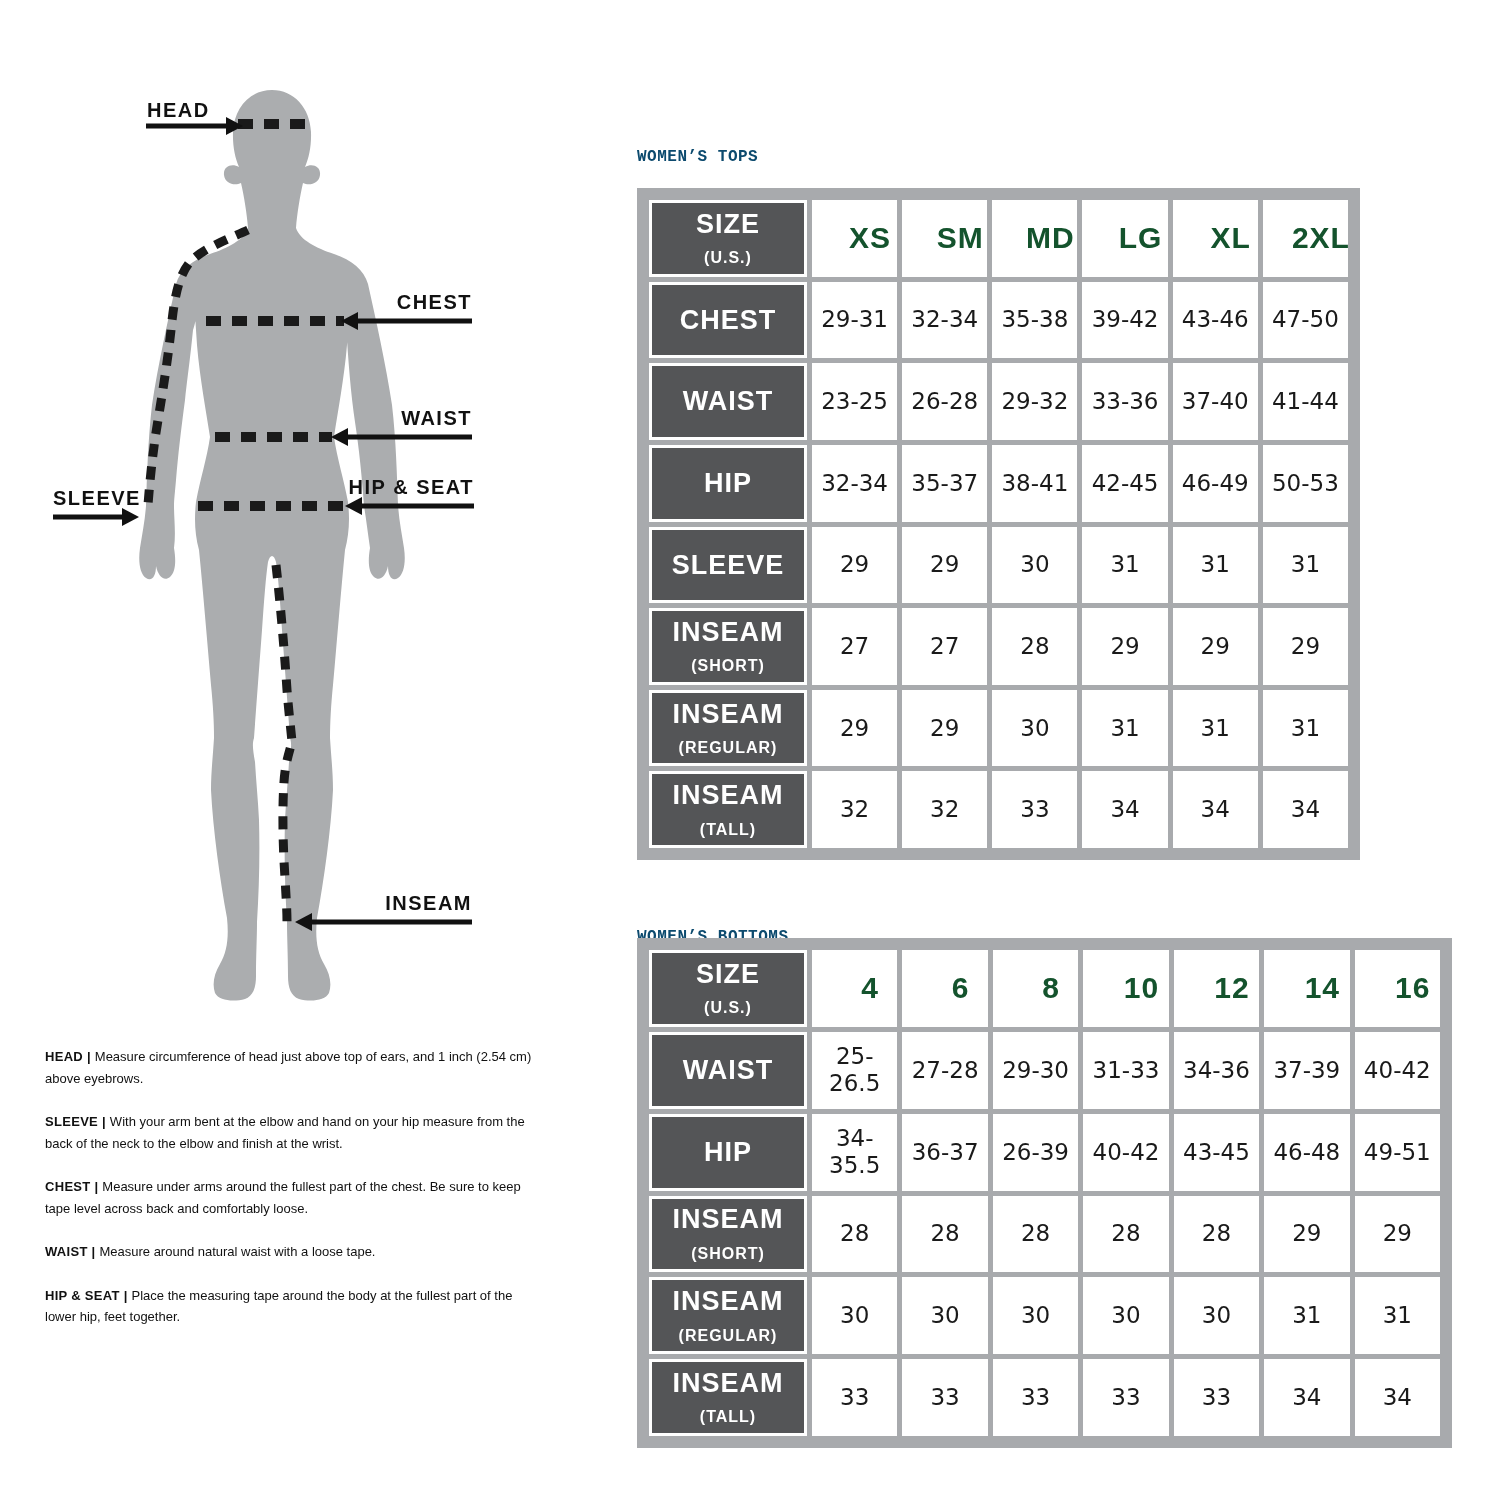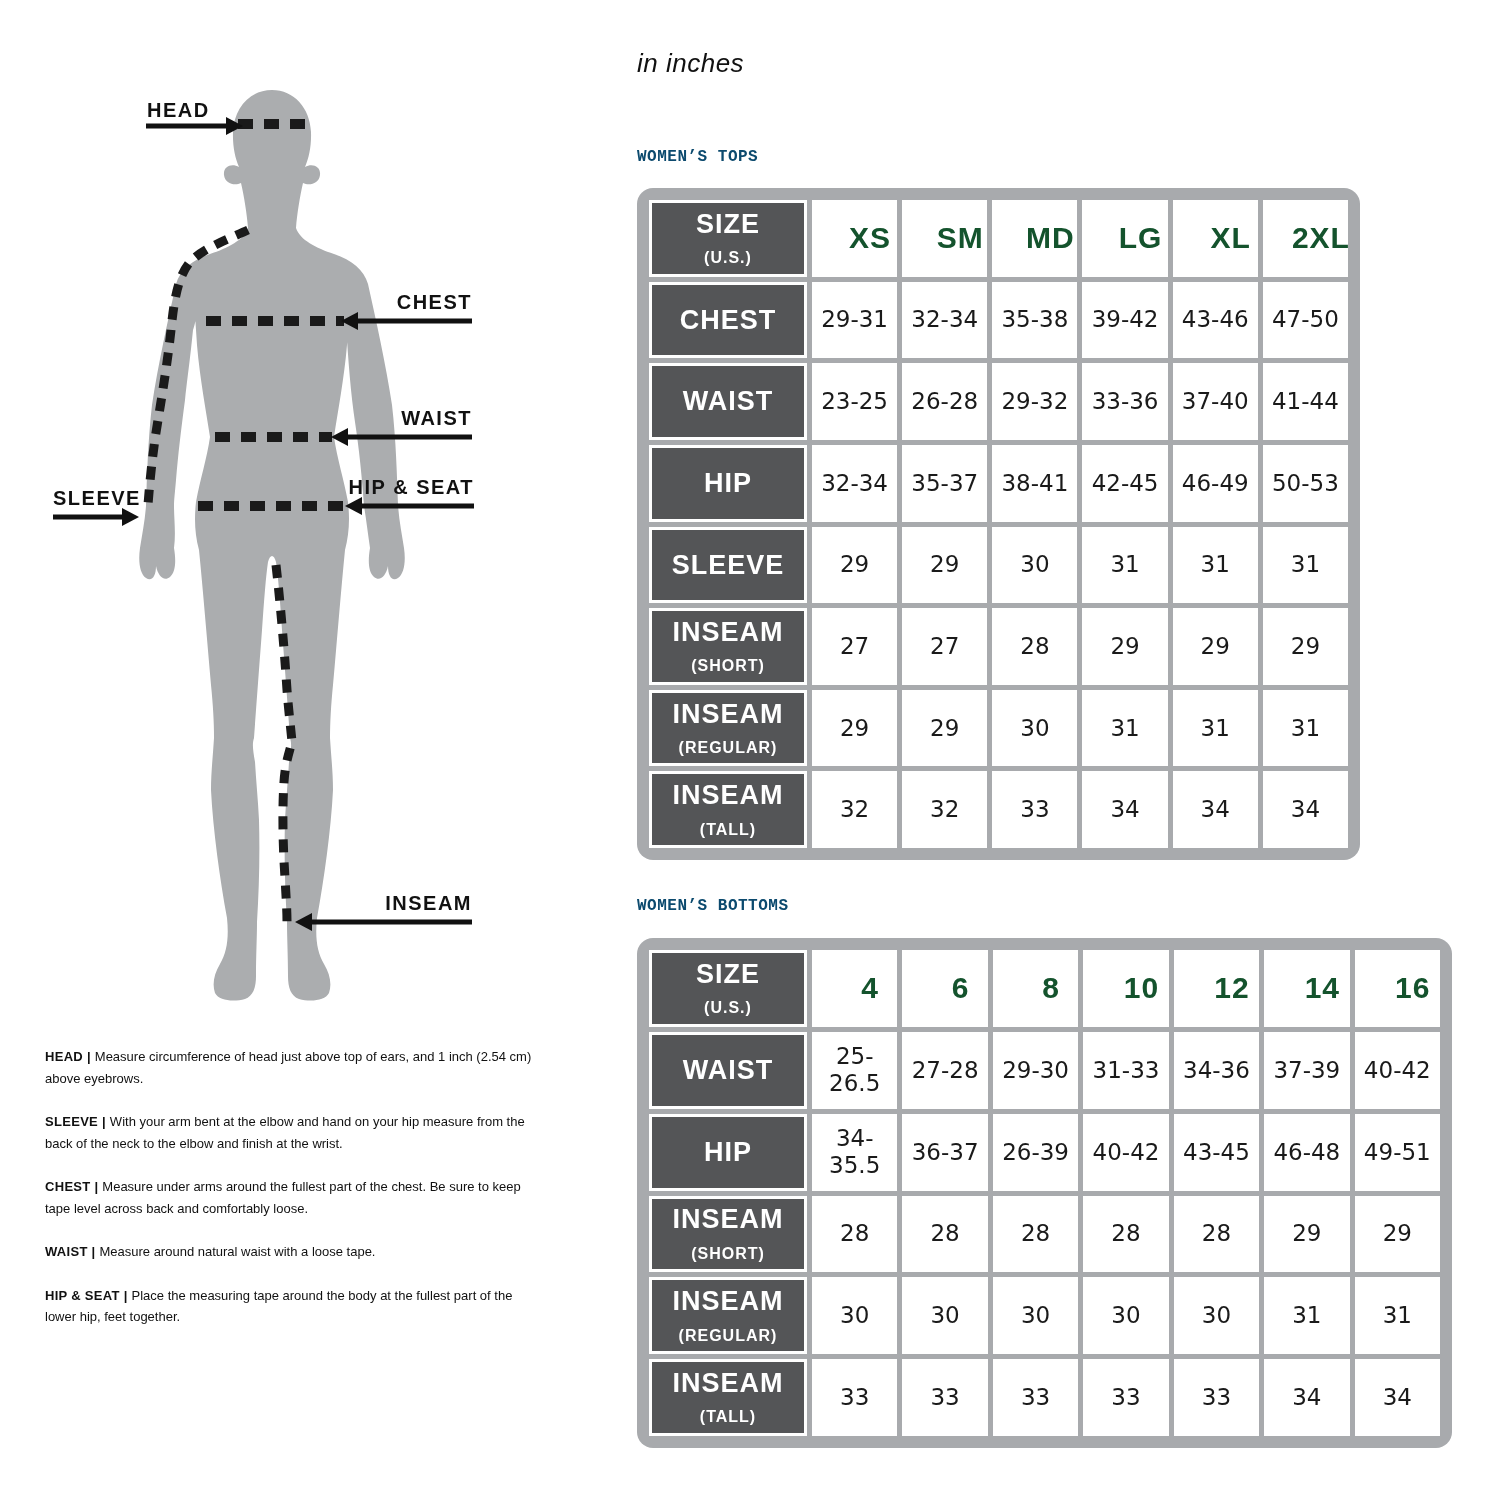--- a/index.html
+++ b/index.html
@@ -16,25 +16,25 @@
   }
   .page-subtitle {
     font-size:26px; font-style:italic; text-align:right; margin-top:6px;
     letter-spacing:0.5px; color:#111;
   }
   .section-title {
     position:absolute; left:637px; font-size:16px; font-weight:bold;
     letter-spacing:0.5px; color:#0c4a6e; white-space:nowrap;font-family:Liberation Mono, monospace;
   }
   .section-title.tops { top:148px; }
-  .section-title.bottoms { top:897px; }
+  .section-title.bottoms { top:928px; }
 
   
   .sizing-table {
-    position:absolute; background:#a8aaad; padding:12px; box-sizing:border-box;border-radius:16px;
+    position:absolute; background:#a8aaad; padding:12px; box-sizing:border-box;
   }
   .sizing-table.tops   { left:637px; top:188px;  width:723px; height:672px; }
   .sizing-table.bottoms{ left:637px; top:938px;  width:815px; height:510px; }
   .sizing-grid { display:grid; width:100%; height:100%; gap:5px; }
   .sizing-table.tops    .sizing-grid { grid-template-columns:158px repeat(6,1fr); grid-template-rows:repeat(8,1fr); }
   .sizing-table.bottoms .sizing-grid { grid-template-columns:158px repeat(7,1fr); grid-template-rows:repeat(6,1fr); }
 
   .cell {
     background:#ffffff; display:flex; flex-direction:column;
     align-items:center; justify-content:center; text-align:center; min-width:0;
@@ -171,21 +171,20 @@
     <text class="measure-label" x="53" y="505">SLEEVE</text>
     <line x1="53" y1="517" x2="122" y2="517" stroke="#111" stroke-width="5"></line>
     <polygon points="122,508 122,526 139,517" fill="#111"></polygon>
 
     <text class="measure-label" x="472" y="910" text-anchor="end">INSEAM</text>
     <line x1="472" y1="922" x2="312" y2="922" stroke="#111" stroke-width="5"></line>
     <polygon points="312,913 312,931 295,922" fill="#111"></polygon>
   </svg>
 
   <div class="title-block">
-    <div class="page-subtitle">in inches</div>
   </div>
 
   <div class="section-title tops">WOMEN’S TOPS</div>
 
   <div class="sizing-table tops">
     <div class="sizing-grid">
         <div class="cell dark corner">
           <div class="dark-main">SIZE</div>
           <div class="dark-sub">(U.S.)</div>
         </div>

